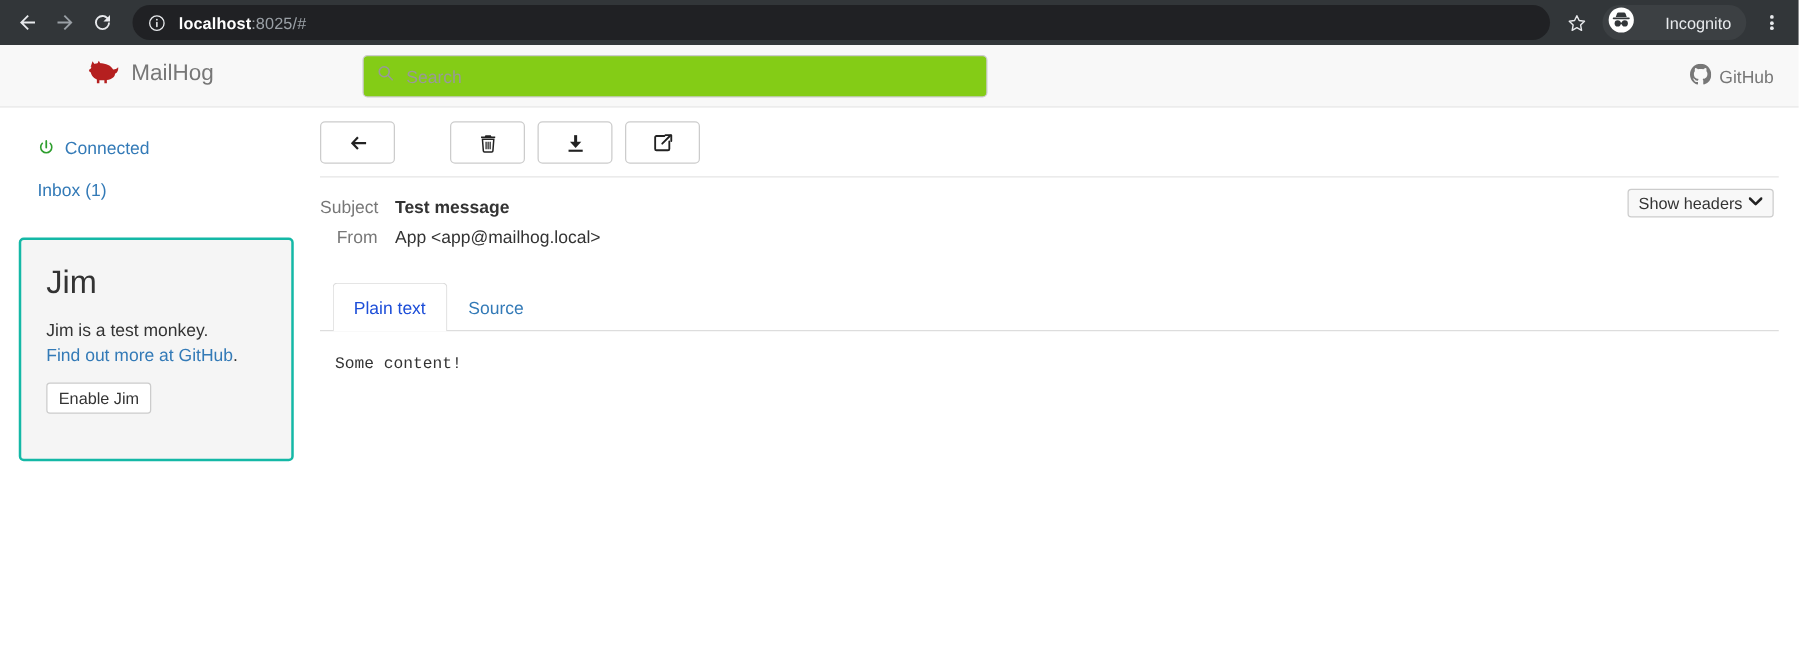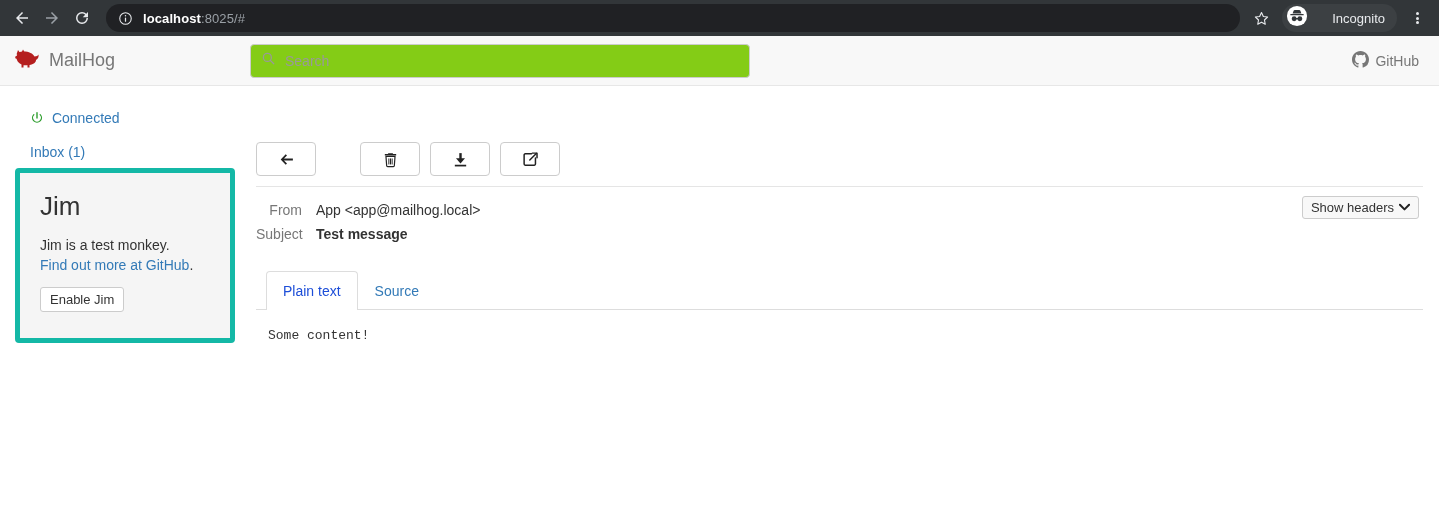--- a/index.html
+++ b/index.html
@@ -78,25 +78,25 @@
   .mh-navbar {
     height: 50px;
     background: #f8f8f8;
     border-bottom: 1px solid #e7e7e7;
     display: flex;
     align-items: center;
     position: relative;
   }
   .brand {
     display: flex;
-    align-items: center;
     gap: 9px;
-    padding-left: 14px;
+    padding-left: 30px;
     width: 250px;
     flex: 0 0 auto;
+    margin-left: 40px;
   }
   .brand-text {
     font-size: 18px;
     color: #777777;
   }
   .search-wrap { flex: 0 0 auto; }
   .search-box {
     width: 500px;
     height: 34px;
     background: #84cc16;
@@ -125,36 +125,37 @@
     transform: translateY(-50%);
     display: flex;
     align-items: center;
     gap: 6px;
     color: #777777;
     font-size: 14px;
     text-decoration: none;
   }
 
   
-  .page { display: flex; align-items: flex-end; }
+  .page { display: flex; align-items: flex-start; }
   .sidebar {
     width: 250px;
     flex: 0 0 auto;
     padding: 16px 15px 0 15px;
   }
   .side-row { padding: 6px 0 6px 15px; font-size: 14px; line-height: 20px; }
   .side-link { color: #337ab7; text-decoration: none; }
   .side-row .ico { margin-right: 4px; display: inline-block; vertical-align: -2px; }
   .connected-label { color: #337ab7; }
 
   .jim-panel {
+    margin-top: 22px;
     background: #f5f5f5;
-    border: 5px solid #14b8a6;
+    border: 2px solid #14b8a6;
     border-radius: 4px;
-    padding: 18px 20px 26px 20px;
+    padding: 18px 20px 36px 20px;
   }
   .jim-title {
     font-size: 26px;
     color: #333333;
     margin: 0 0 13px 0;
     font-weight: normal;
   }
   .jim-text { font-size: 14px; color: #333333; line-height: 20px; margin: 0 0 12px 0; }
   .jim-text a { color: #337ab7; text-decoration: none; }
   .jim-btn {
@@ -418,26 +419,26 @@
           <path d="M11 12.6L20.2 3.4" stroke="#222222" stroke-width="2.1" stroke-linecap="round"></path>
           <path d="M14.6 3h6.6v6.6" fill="none" stroke="#222222" stroke-width="2.1" stroke-linecap="round" stroke-linejoin="round"></path>
         </svg>
       </div>
     </div>
 
     <div class="hr"></div>
 
     <div class="headers-block">
       <div class="hdr-row">
+        <span class="hdr-label">Subject</span>
+        <span class="hdr-value bold">Test message</span>
+      </div>
+      <div class="hdr-row">
         <span class="hdr-label">From</span>
         <span class="hdr-value">App &lt;app@mailhog.local&gt;</span>
-      </div>
-      <div class="hdr-row">
-        <span class="hdr-label">Subject</span>
-        <span class="hdr-value bold">Test message</span>
       </div>
 
       <div class="show-headers">
         <span>Show headers</span>
         <span class="caret-down">
           <svg width="11" height="8" viewBox="0 0 12 8">
             <path d="M1 1.6L6 6.6L11 1.6" fill="none" stroke="#222222" stroke-width="2.2" stroke-linecap="round" stroke-linejoin="round"></path>
           </svg>
         </span>
       </div>

